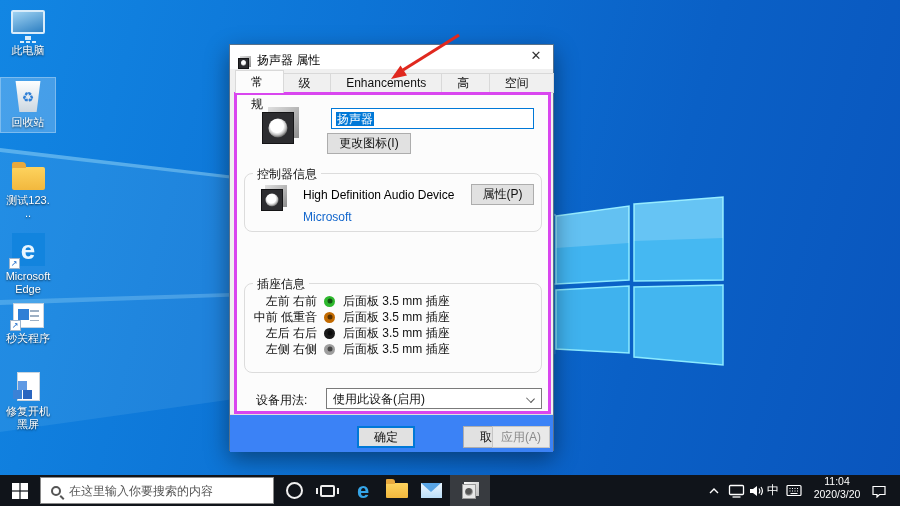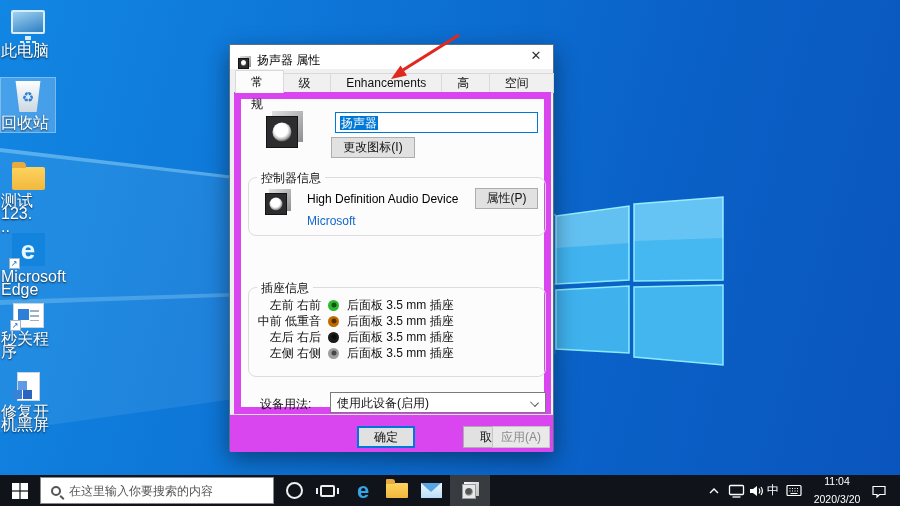--- a/index.html
+++ b/index.html
@@ -7,21 +7,21 @@
   body { font-family:"Liberation Sans", sans-serif; }
   #screen { position:relative; width:900px; height:506px; overflow:hidden;
             background:linear-gradient(105deg,#1286e3 0%,#0d74d6 35%,#0a60c6 70%,#0a55bd 100%); }
 
   
   .wallpaper { position:absolute; inset:0; }
 
   
   .dicons { position:absolute; left:0; top:0; width:58px; }
   .dicon { position:absolute; left:1px; width:54px; display:flex; flex-direction:column; align-items:center; }
-  .dicon .lbl { margin-top:4px; font-size:16px; line-height:13px; color:#fff; 
+  .dicon .lbl { margin-top:4px; font-size:11px; line-height:13px; color:#fff; text-align:center;
                 text-shadow:0 1px 2px rgba(0,0,0,.75); width:54px; }
   .dicon.selected { background:rgba(210,235,255,.28); outline:1px solid rgba(255,255,255,.45); }
   .iwrap { position:relative; }
   .sc { position:absolute; left:-3px; bottom:-3px; width:11px; height:11px; background:#fff;
         border:1px solid #9db4cc; color:#1b6ac9; font-size:8px; line-height:9px; text-align:center; }
   .sc::after { content:'\2197'; }
   .ic-pc { width:34px; height:24px; border:2px solid #d9ecfa; border-radius:2px;
            background:linear-gradient(160deg,#9fd2f2,#2d7fc2); position:relative; }
   .ic-pc::after { content:''; position:absolute; left:50%; bottom:-8px; transform:translateX(-50%);
            width:6px; height:4px; background:#d9ecfa; box-shadow:-6px 4px 0 -1px #d9ecfa,6px 4px 0 -1px #d9ecfa,0 4px 0 -1px #d9ecfa; }
@@ -60,21 +60,21 @@
               display:flex; align-items:flex-end; }
   .titlebar .ticon { width:13px; height:13px; margin-left:8px; }
   .titlebar .ttext { margin-left:6px; font-size:12px; color:#000; }
   .close-x { position:absolute; right:0; top:0; width:34px; height:22px; text-align:center;
              line-height:21px; font-size:13px; color:#333; cursor:pointer; }
   .tabs { position:absolute; left:5px; top:25px; height:23px; display:flex; align-items:flex-end; }
   .tab { height:20px; line-height:19px; padding:0 15px; background:#f0f0f0; border:1px solid #d9d9d9;
          margin-right:-1px; position:relative; }
   .tab.active { height:23px; line-height:22px; background:#fcfcfc; border-bottom:none; z-index:3; }
   .page { position:absolute; left:4px; top:47px; width:317px; height:322px; background:#fcfcfc;
-          border:7px solid #d946ef; z-index:1; }
+          border:3px solid #d946ef; z-index:1; }
   .spk-big { position:absolute; left:25px; top:12px; width:37px; height:37px; }
   .spk-med { position:absolute; left:16px; top:11px; width:26px; height:26px; }
   .name-input { position:absolute; left:94px; top:13px; width:203px; height:21px; background:#fff;
                 border:1px solid #0078d7; padding:2px 4px; }
   .name-input .sel { background:#0078d7; color:#fff; padding:0 1px; }
   .btn { background:#e1e1e1; border:1px solid #adadad; font-size:12px; color:#111;
          text-align:center; cursor:pointer; font-family:inherit; }
   .btn-changeicon { position:absolute; left:90px; top:38px; width:84px; height:21px; line-height:19px; }
   .groupbox { position:absolute; border:1px solid #dcdcdc; border-radius:8px; }
   .gb-label { position:absolute; top:-8px; left:8px; background:#fcfcfc; padding:0 4px; font-size:12px; }
@@ -86,21 +86,21 @@
   .jack-row { position:absolute; left:0; width:100%; height:14px; display:flex; align-items:center; }
   .jack-ch { width:72px; text-align:right; }
   .jack-dot { width:11px; height:11px; border-radius:50%; margin:0 8px 0 7px; position:relative; }
   .jack-dot::after { content:''; position:absolute; left:50%; top:50%; width:5px; height:5px;
                      transform:translate(-50%,-50%); border-radius:50%; background:rgba(0,0,0,.55); }
   .usage-label { position:absolute; left:19px; top:297px; }
   .usage-select { position:absolute; left:89px; top:293px; width:216px; height:21px; background:#fff;
                   border:1px solid #7a7a7a; padding:2px 20px 2px 6px; cursor:pointer; }
   .usage-select .chev { position:absolute; right:7px; top:6px; width:7px; height:7px;
                   border-right:1.5px solid #555; border-bottom:1.5px solid #555; transform:rotate(45deg) scale(1,.8); }
-  .btnrow { position:absolute; left:0; top:369px; width:100%; height:38px; background:#d946ef;
+  .btnrow { position:absolute; left:0; top:369px; width:100%; height:38px; background:#3b82f6;
             border-top:1px solid #dfdfdf; }
   .btn-ok { position:absolute; left:127px; top:11px; width:58px; height:22px; border:2px solid #0078d7; line-height:18px; }
   .btn-cancel { position:absolute; left:197px; top:11px; width:58px; height:22px; line-height:19px;margin-left:36px; }
   .btn-apply { position:absolute; left:262px; top:11px; width:58px; height:22px; line-height:19px;
                background:#e9e9e9; border-color:#c5c5c5; color:#8b8b8b; cursor:default; }
 
   .arrow-svg { position:absolute; left:0; top:0; width:900px; height:506px; z-index:9; pointer-events:none; }
 
   
   .taskbar { position:absolute; left:0; top:475px; width:900px; height:31px; background:#10141a; z-index:5; }
@@ -126,21 +126,21 @@
         background:#e8a93e; border-radius:1px 3px 0 0; }
   .ic-mail { width:21px; height:15px; background:linear-gradient(#eef7ff,#b9ddf8); position:relative; overflow:hidden; }
   .ic-mail::before { content:''; position:absolute; left:0; top:0; width:0; height:0;
         border-left:10.5px solid transparent; border-right:10.5px solid transparent; border-top:9px solid #58a5e6; }
   .tb-active { background:rgba(255,255,255,.17); }
   .spk.light .b { background:linear-gradient(135deg,#fafafa,#bdbdbd); }
   .spk.light .f { background:#e8e8e8; border-color:#9a9a9a; }
   .spk.light .f::after { background:radial-gradient(circle at 45% 40%, #555 42%, #8d8d8d 58%, #dcdcdc 78%); }
   .tray-txt { color:#fff; font-size:12px; }
   .tb-clock { position:absolute; top:0; left:808px; width:58px; height:31px; display:flex;
-              flex-direction:column; align-items:center; justify-content:space-between; cursor:pointer; }
+              flex-direction:column; align-items:center; justify-content:flex-start; cursor:pointer; }
   .tb-clock div { color:#fff; font-size:10.5px; line-height:13px; }
   .traysvg { display:block; }
 </style>
 </head>
 <body>
 
 <div id="screen">
 
   <svg class="wallpaper" viewBox="0 0 900 506">
     <polygon points="0,148 556,214 556,354 0,432" fill="rgba(190,235,255,0.10)"></polygon>

